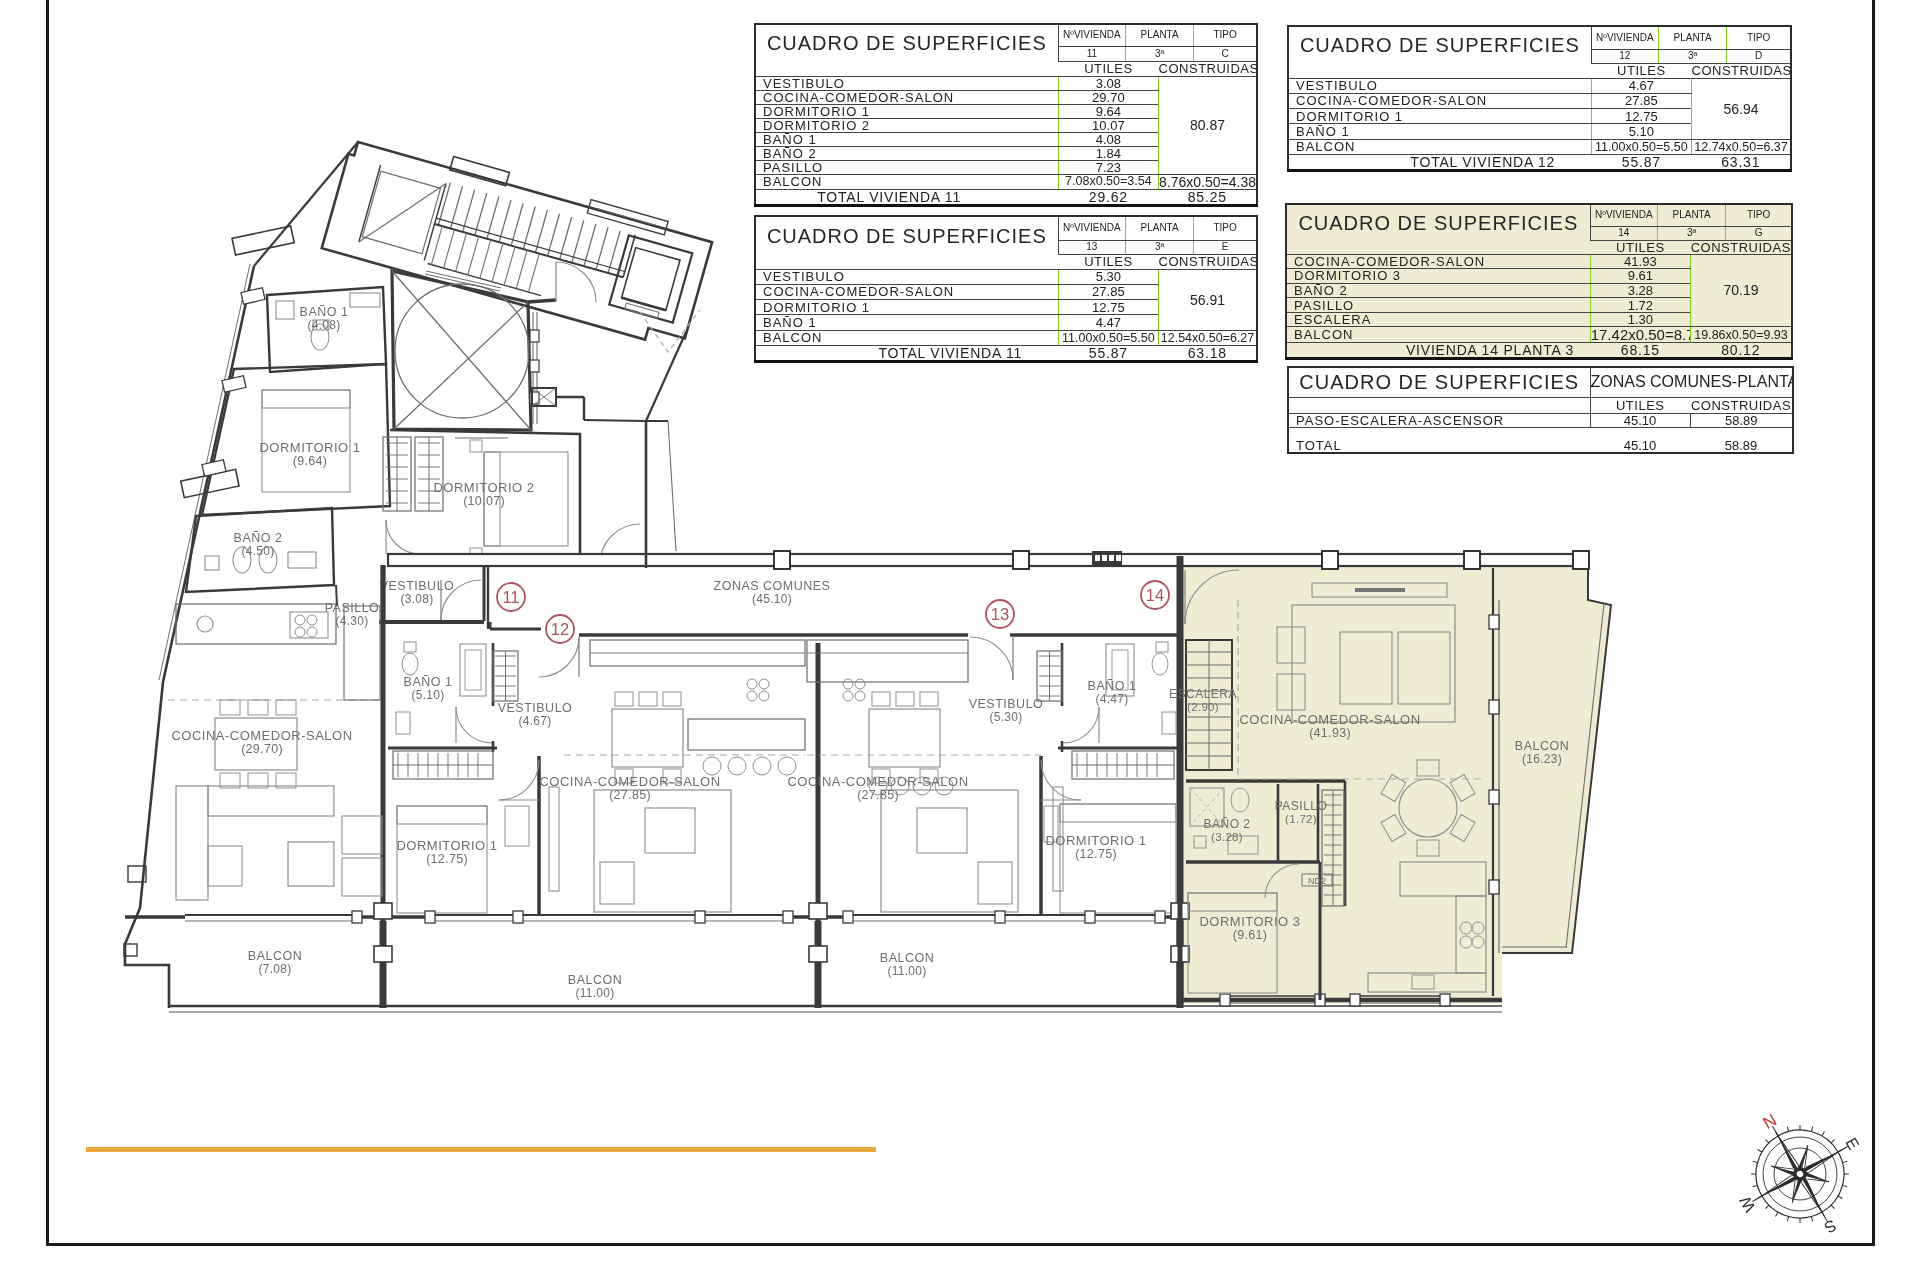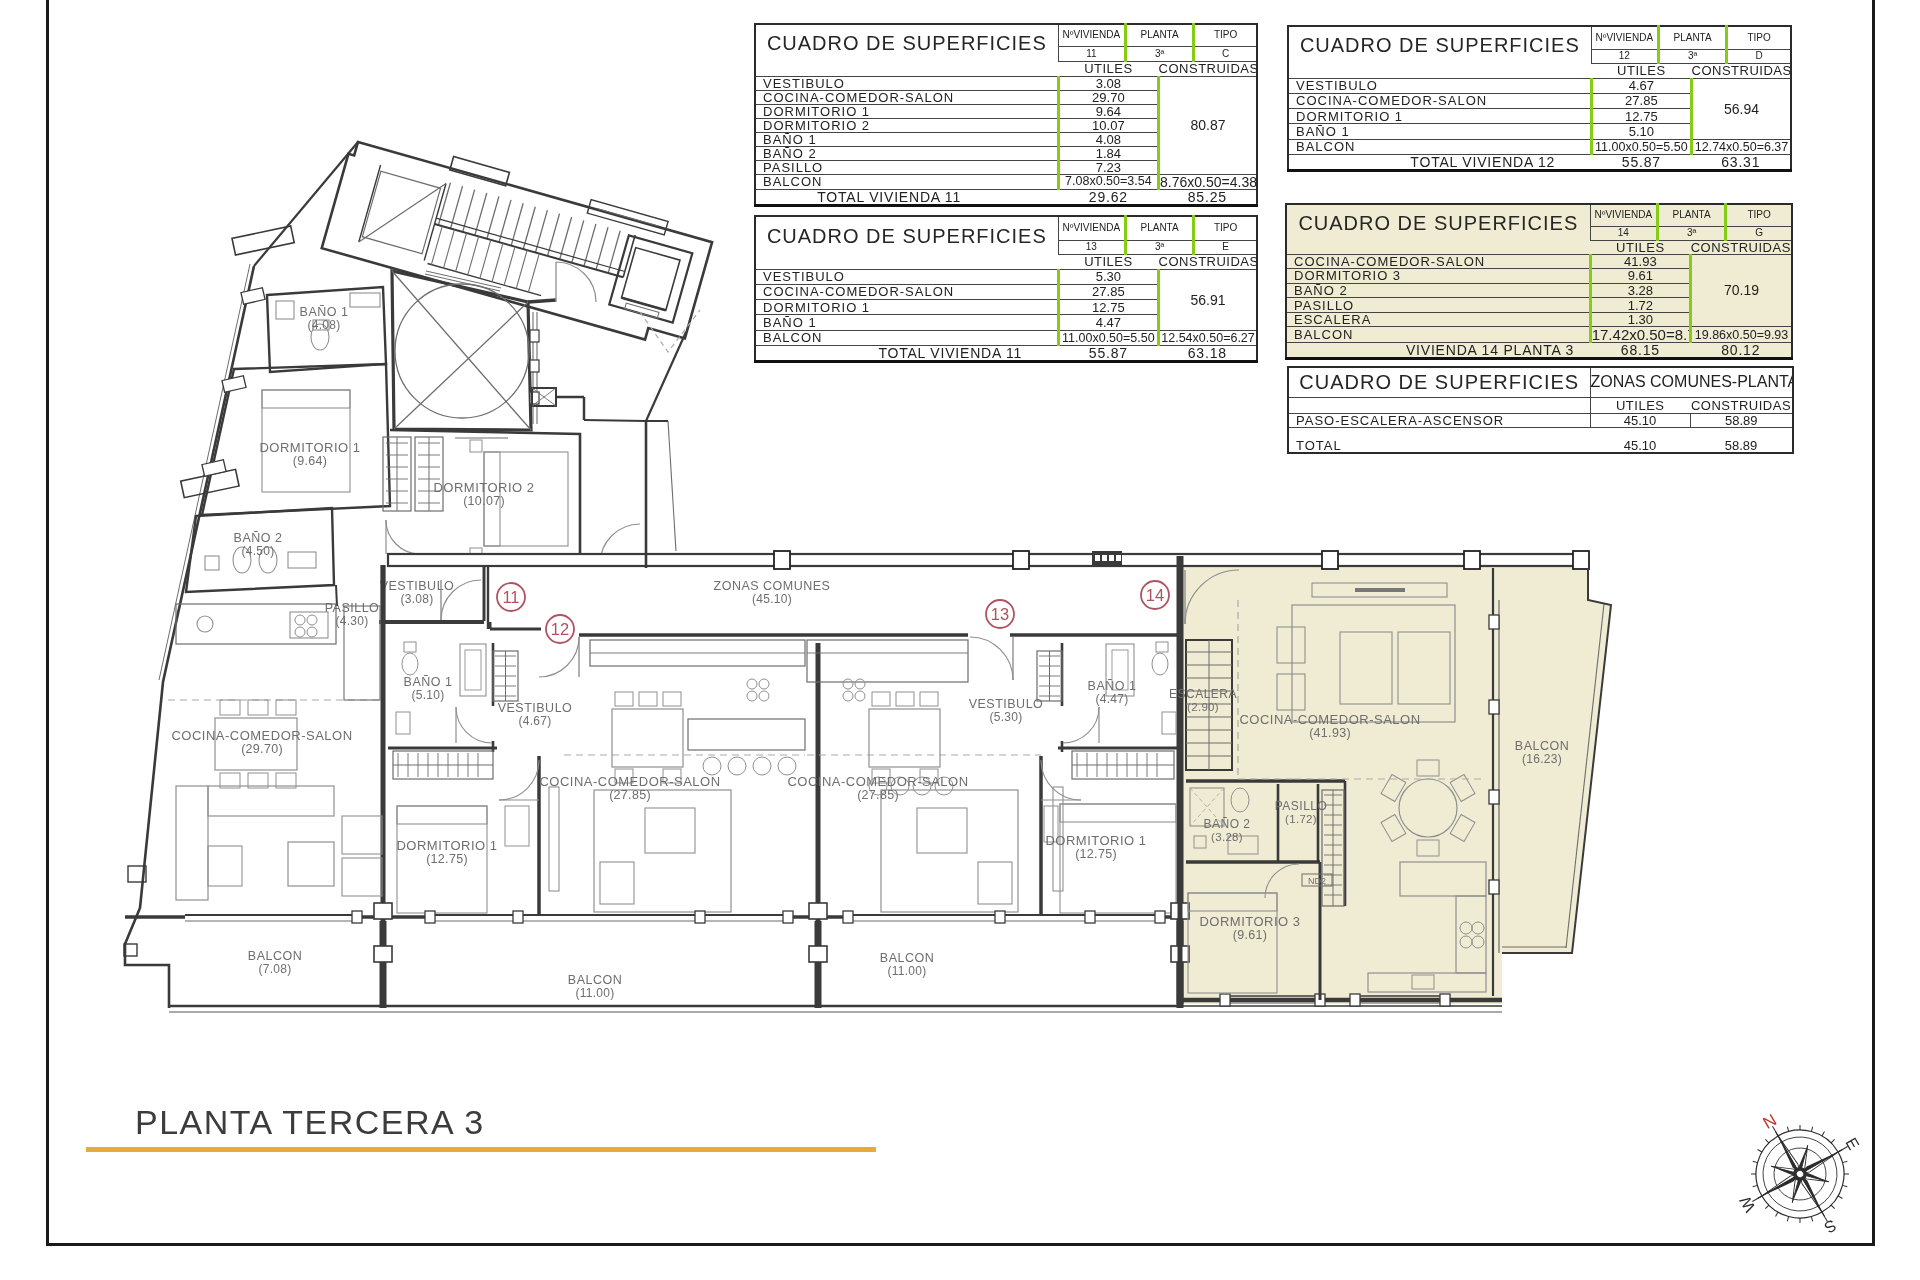--- a/index.html
+++ b/index.html
@@ -14,35 +14,34 @@
   #title{left:135px;top:1103px;font-size:34px;color:#3c3c3c;letter-spacing:1.5px;font-weight:400;}
   #orange{left:86px;top:1147px;width:790px;height:5px;background:#e9a93c;}
 
   
   table.ct{border-collapse:collapse;table-layout:fixed;background:#fff;
            border:2px solid #2b2b2b;border-bottom:3px solid #111;}
   table.ct td{padding:0;margin:0;font-size:13px;color:#222;line-height:1;overflow:hidden;white-space:nowrap;}
   table.ct td.lbl{text-align:left;padding-left:7px;letter-spacing:1px;}
   table.ct td.num{text-align:center;}
   table.ct td.bb{border-bottom:1px solid #444;}
-  table.ct td.bl{border-left:3px solid #84cc16;}
+  table.ct td.bl{border-left:1px solid #84cc16;}
   table.ct td.br{border-right:1px solid #444;}
   table.ct td.title{font-size:20px;letter-spacing:1px;color:#262626;text-align:center;}
   table.ct td.hsm{font-size:10px;text-align:center;}
   table.ct td.hut{font-size:13px;text-align:center;letter-spacing:0.5px;}
   table.ct td.tot{font-size:14px;letter-spacing:0.8px;}
   table.ct.yellow, table.ct.yellow td{background:#efecd3;}
 </style>
 </head>
 <body>
 <div id="page">
   <div class="abs" id="frameL"></div>
   <div class="abs" id="frameR"></div>
   <div class="abs" id="frameB"></div>
-  <div class="abs" id="title">PLANTA TERCERA 3</div>
   <div class="abs" id="orange"></div>
 
   <table class="ct abs" style="left:754px;top:23px;width:504px;height:177px;">
     <colgroup>
         <col style="width:302px">
         <col style="width:67px">
         <col style="width:33px">
         <col style="width:35px">
         <col style="width:63px">
       </colgroup>

